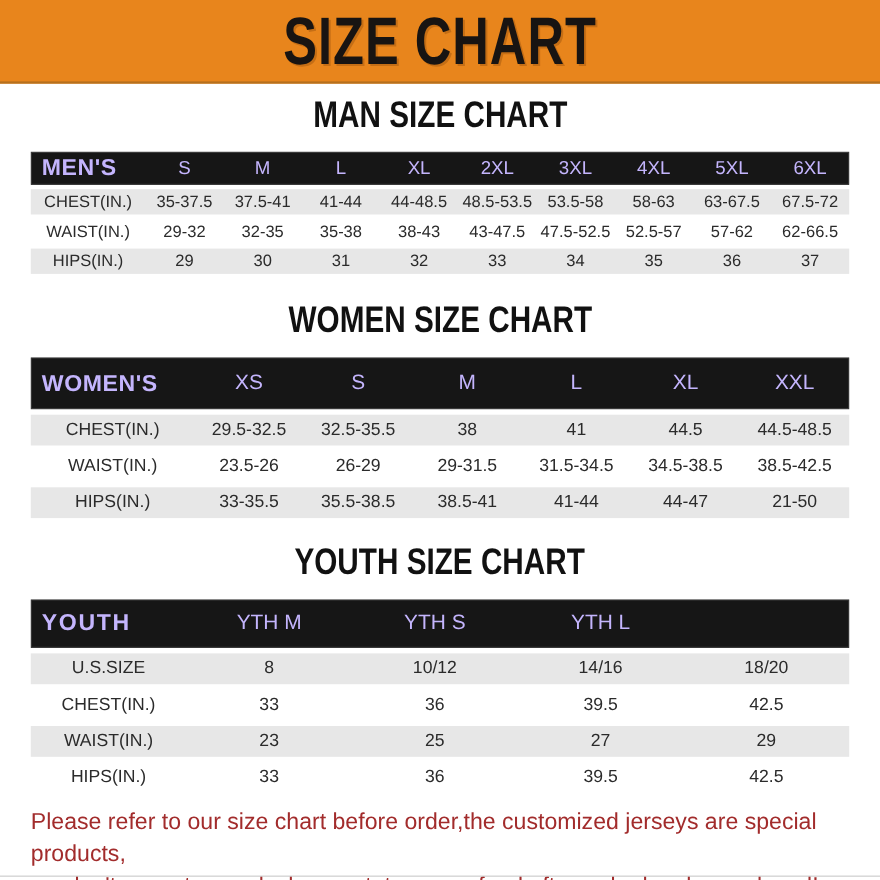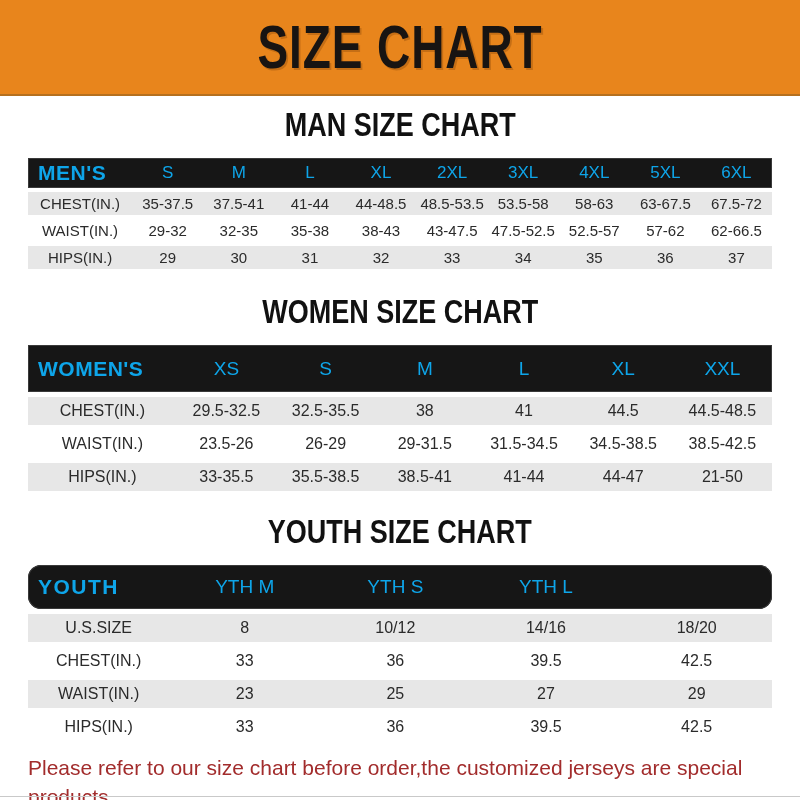--- a/index.html
+++ b/index.html
@@ -13,21 +13,21 @@
   * { margin: 0; padding: 0; box-sizing: border-box; }
   html, body { background: #fff; }
   body {
     font-family: "Liberation Sans", "DejaVu Sans", sans-serif;
     width: 800px; height: 800px; overflow: hidden;
   }
   .page { position: relative; width: 800px; height: 800px; background: #fff; overflow: hidden; }
 
   
   .top-banner {
-    height: 96px; background: var(--orange);
+    height: 76px; background: var(--orange);
     display: flex; align-items: center; justify-content: center;
     border-bottom: 2px solid #b5701f;
   }
   .main-title {
     font-size: 50px; font-weight: 700; color: #181412;
     letter-spacing: 1px; white-space: nowrap;
     display: inline-block; transform: scale(0.92, 1.22);
     text-shadow: 2px 2px 0 rgba(90,45,0,0.25);
   }
 
@@ -41,24 +41,24 @@
   #women-title { margin-top: 26px; }
   #youth-title { margin-top: 24px; }
 
   
   .size-table { margin: 14px 28px 0 28px; }
   .size-table .row { display: grid; align-items: center; }
   .t-men   .row { grid-template-columns: 14% repeat(9, 1fr); }
   .t-women .row { grid-template-columns: 20% repeat(6, 1fr); }
   .t-youth .row { grid-template-columns: 19% repeat(4, 1fr); }
 
-  .row.band { background: var(--band-black); color: #0ea5e9; box-shadow: 0 0 0 1px #3a3a3a inset; }
+  .row.band { background: var(--band-black); color: #c4b5fd; box-shadow: 0 0 0 1px #3a3a3a inset; }
   .t-men   .row.band { height: 30px; }
   .t-women .row.band { height: 47px; }
-  .t-youth .row.band { height: 44px; border-radius: 13px; }
+  .t-youth .row.band { height: 44px; }
 
   .row.data { margin-top: 4px; color: var(--cell-ink); }
   .t-women .row.data, .t-youth .row.data { margin-top: 5px; }
   .t-men   .row.data { height: 23px; font-size: 15px; }
   .t-women .row.data { height: 28px; font-size: 16px; }
   .t-youth .row.data { height: 28px; font-size: 16px; }
   .row.data.shade { background: var(--row-gray); }
   .row.data.plain { background: #fff; }
 
   .cell { text-align: center; overflow: hidden; white-space: nowrap; }

